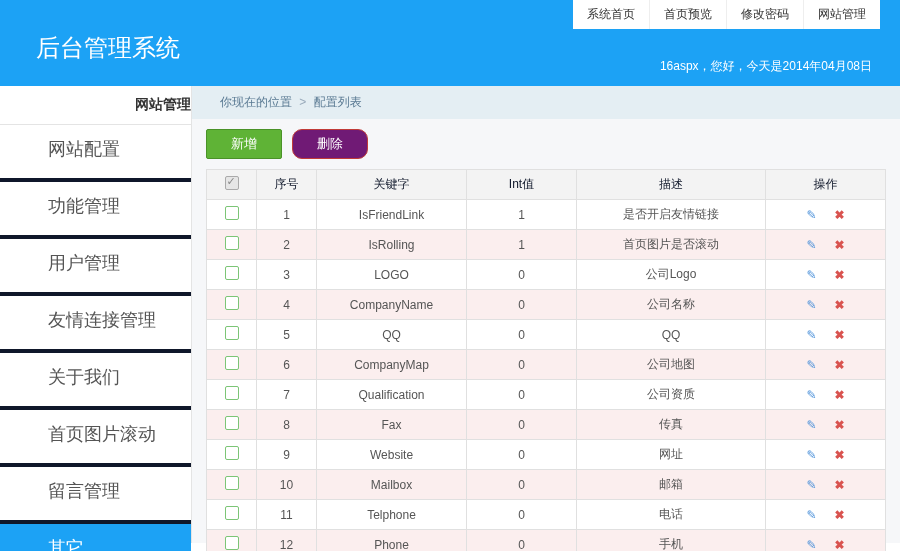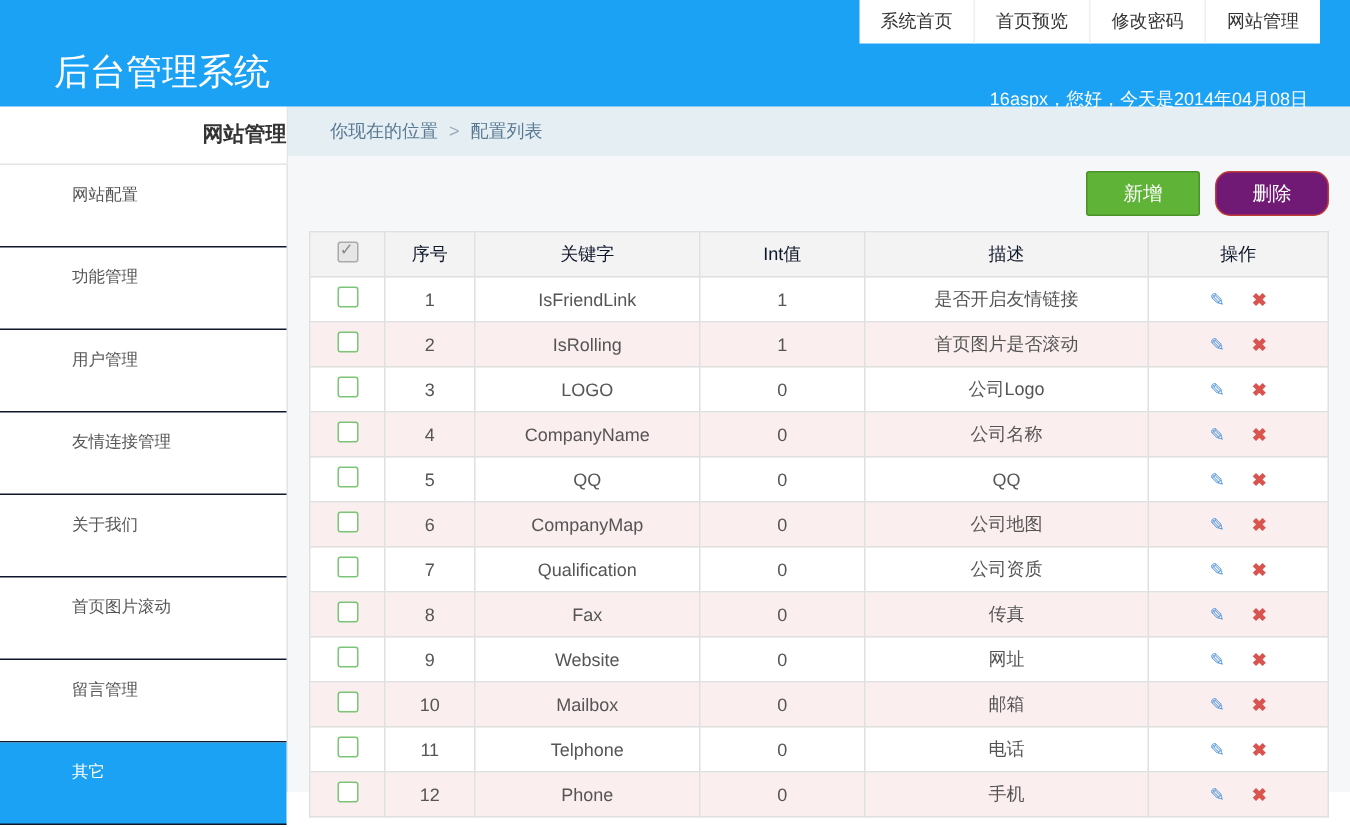--- a/index.html
+++ b/index.html
@@ -1,34 +1,34 @@
 <!DOCTYPE html>
 <html><head>
 <meta charset="utf-8">
 <style>
 * { margin: 0; padding: 0; box-sizing: border-box; }
 body { font-family: "Microsoft YaHei", Arial, sans-serif; font-size: 13px; background: #fff; width: 900px; height: 551px; overflow: hidden; }
 
-.header { background: #1ca2f5; height: 71px; position: relative; }
+.header { background: #1ca2f5; height: 86px; position: relative; }
 .top-nav { position: absolute; right: 20px; top: 0; background: #fff; display: flex; }
 .top-nav a { padding: 6px 14px; color: #333; text-decoration: none; font-size: 12px; border-right: 1px solid #eee; }
 .top-nav a:last-child { border-right: none; }
 .logo { color: #fff; font-size: 24px; font-weight: normal; position: absolute; left: 36px; top: 32px; font-family: Liberation Serif, serif; }
 .welcome { color: #fff; position: absolute; right: 28px; top: 58px; font-size: 12px; }
 
 .body { display: flex; height: 457px; }
 .sidebar { width: 192px; background: #fff; border-right: 1px solid #e4e4e4; }
 .sidebar-header { background: #fff; text-align: right; padding: 10px 0; font-weight: bold; font-size: 14px; border-bottom: 1px solid #e4e4e4; color: #333; }
-.sidebar-item { display: block; padding: 12px 0 27px 48px; color: #555; text-decoration: none; border-bottom: 1px solid #0f172a; font-size: 11px; }
+.sidebar-item { display: block; padding: 12px 0 17px 48px; color: #555; text-decoration: none; border-bottom: 4px solid #0f172a; font-size: 18px; }
 .sidebar-item.active { background: #1ca2f5; color: #fff; }
 
 .main { flex: 1; background: #f6f7f9; }
 .breadcrumb { background: #e4eef3; padding: 8px 28px; color: #5a7a93; font-size: 12px; }
 .breadcrumb .sep { margin: 0 4px; color: #9ab; }
-.toolbar { padding: 10px 14px; display: flex; justify-content: flex-end; gap: 10px; }
+.toolbar { padding: 10px 14px; display: flex; gap: 10px; }
 .btn { padding: 5px 24px; border: 1px solid; border-radius: 2px; color: #fff; cursor: pointer; font-size: 13px; }
 .btn-add { background: #5fb336; border-color: #4a9228; }
 .btn-del { background: #701a75; border-color: #c13b38; border-radius: 10px; }
 
 .table-wrap { padding: 0 14px; }
 table { width: 100%; border-collapse: collapse; background: #fff; }
 th, td { border: 1px solid #e0e0e0; padding: 6px 4px; text-align: center; font-size: 12px; color: #555; }
 th { background: #f3f3f3; font-weight: normal; color: #0f172a; }
 tbody tr:nth-child(even) td { background: #fbeeee; }
 .chk { width: 14px; height: 14px; border: 1px solid #7cc576; border-radius: 2px; display: inline-block; background: #fff; }

